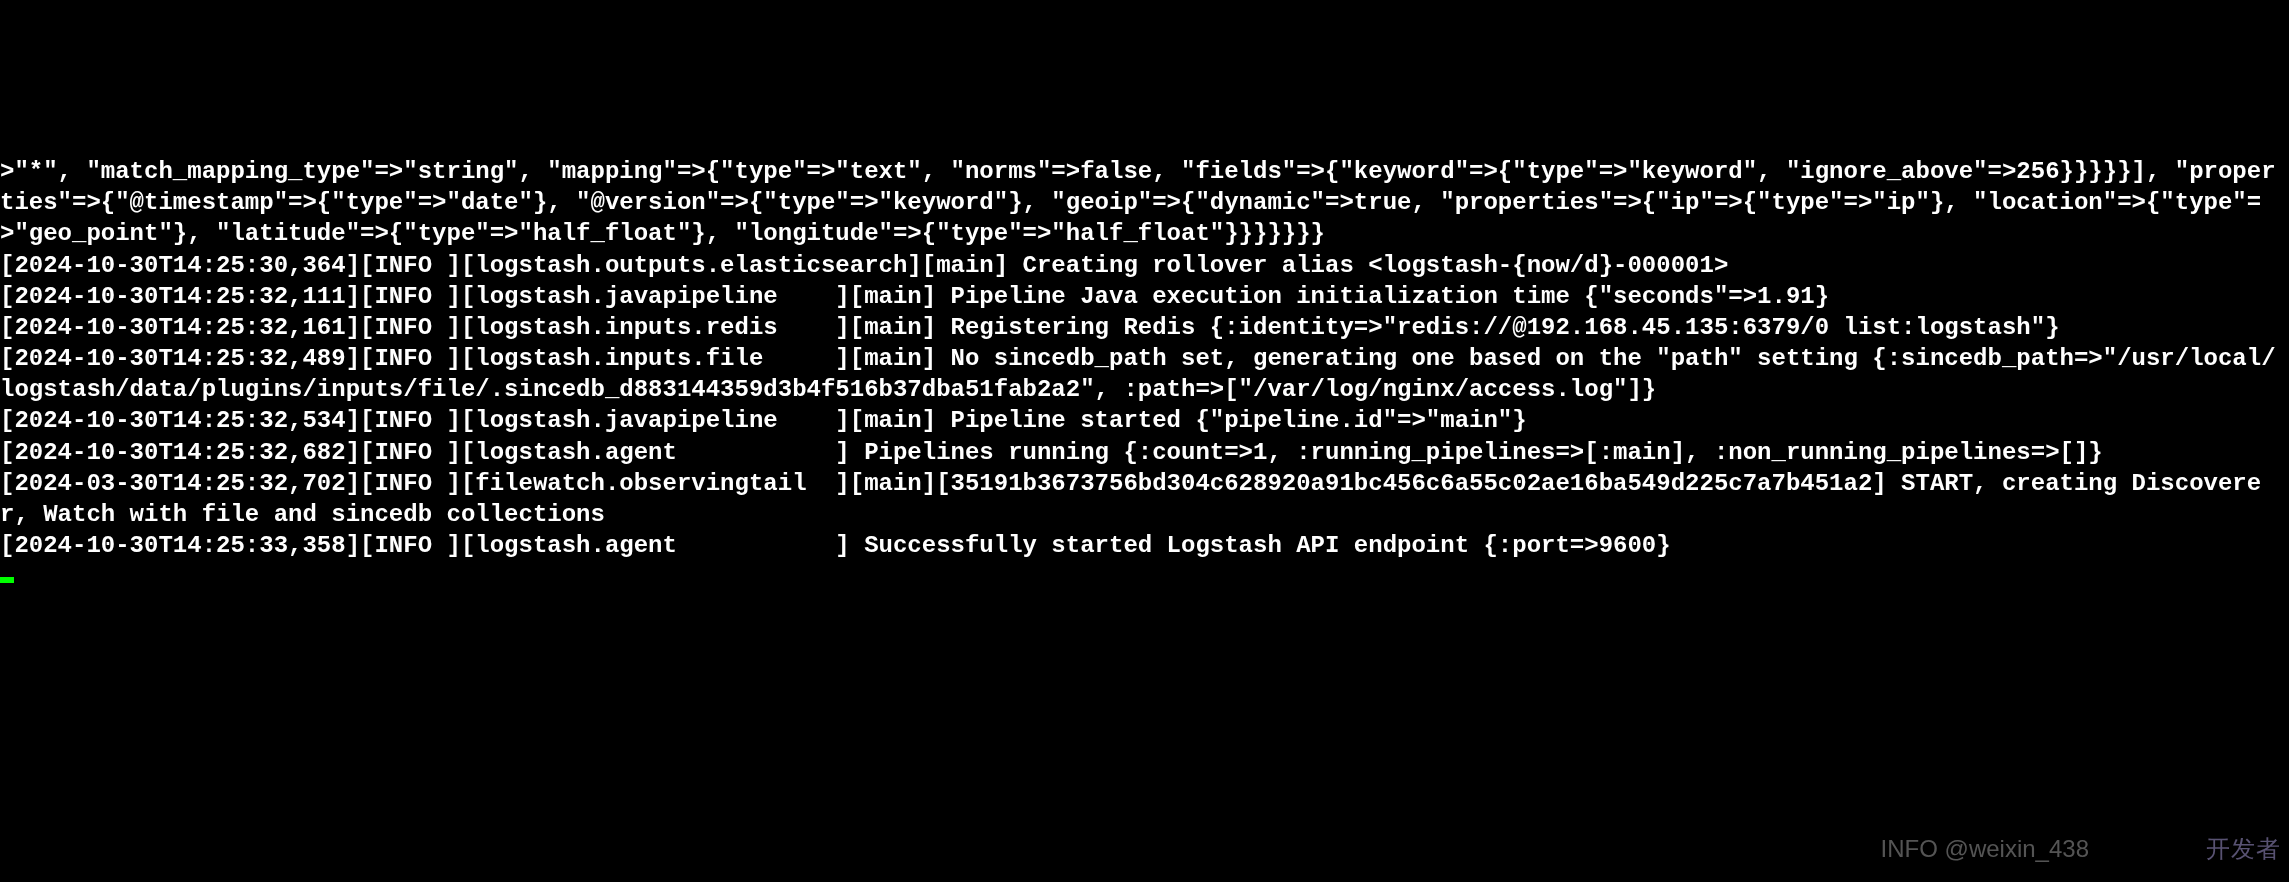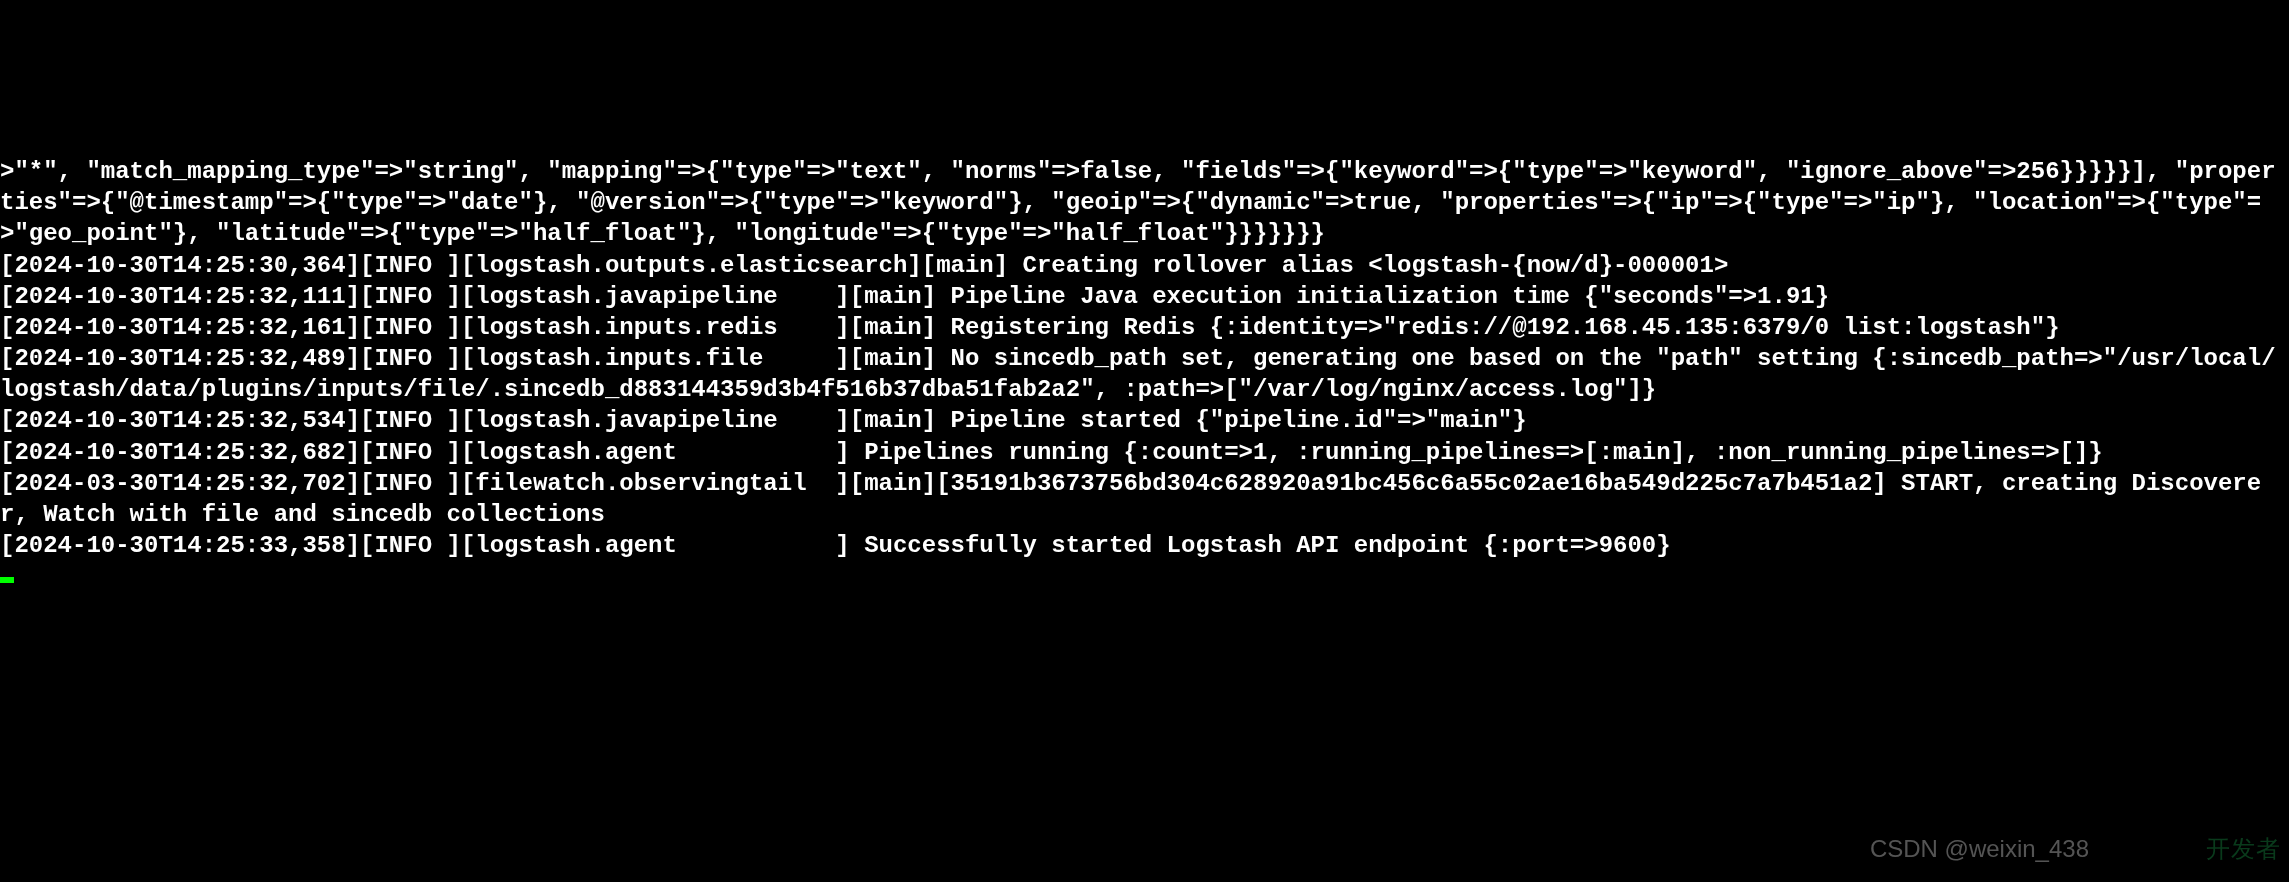--- a/index.html
+++ b/index.html
@@ -37,21 +37,21 @@
       color: #9a9a9a;
       opacity: 0.55;
       font-size: 24px;
       font-family: 'Microsoft YaHei', sans-serif;
       pointer-events: none;
     }
     .watermark2 {
       position: absolute;
       right: 8px;
       bottom: 18px;
-      color: #15803d;
+      color: #c4b5fd;
       opacity: 0.45;
       font-size: 24px;
       font-family: 'Microsoft YaHei', sans-serif;
       letter-spacing: 1px;
       pointer-events: none;
     }
   </style>
 </head>
 <body>
 
@@ -62,17 +62,17 @@
 <span>[2024-10-30T14:25:30,364][INFO ][logstash.outputs.elasticsearch][main] Creating rollover alias &lt;logstash-{now/d}-000001&gt;</span>
 <span>[2024-10-30T14:25:32,111][INFO ][logstash.javapipeline    ][main] Pipeline Java execution initialization time {"seconds"=&gt;1.91}</span>
 <span>[2024-10-30T14:25:32,161][INFO ][logstash.inputs.redis    ][main] Registering Redis {:identity=&gt;"redis://@192.168.45.135:6379/0 list:logstash"}</span>
 <span>[2024-10-30T14:25:32,489][INFO ][logstash.inputs.file     ][main] No sincedb_path set, generating one based on the "path" setting {:sincedb_path=&gt;"/usr/local/logstash/data/plugins/inputs/file/.sincedb_d883144359d3b4f516b37dba51fab2a2", :path=&gt;["/var/log/nginx/access.log"]}</span>
 <span>[2024-10-30T14:25:32,534][INFO ][logstash.javapipeline    ][main] Pipeline started {"pipeline.id"=&gt;"main"}</span>
 <span>[2024-10-30T14:25:32,682][INFO ][logstash.agent           ] Pipelines running {:count=&gt;1, :running_pipelines=&gt;[:main], :non_running_pipelines=&gt;[]}</span>
 <span>[2024-03-30T14:25:32,702][INFO ][filewatch.observingtail  ][main][35191b3673756bd304c628920a91bc456c6a55c02ae16ba549d225c7a7b451a2] START, creating Discoverer, Watch with file and sincedb collections</span>
 <span>[2024-10-30T14:25:33,358][INFO ][logstash.agent           ] Successfully started Logstash API endpoint {:port=&gt;9600}</span>
 <span class="cursor"></span></div>
 
-<div class="watermark1">CSDN @weixin_438</div>
+<div class="watermark1">INFO @weixin_438</div>
 <div class="watermark2">开发者</div>
 
 
 
 
 </body></html>

